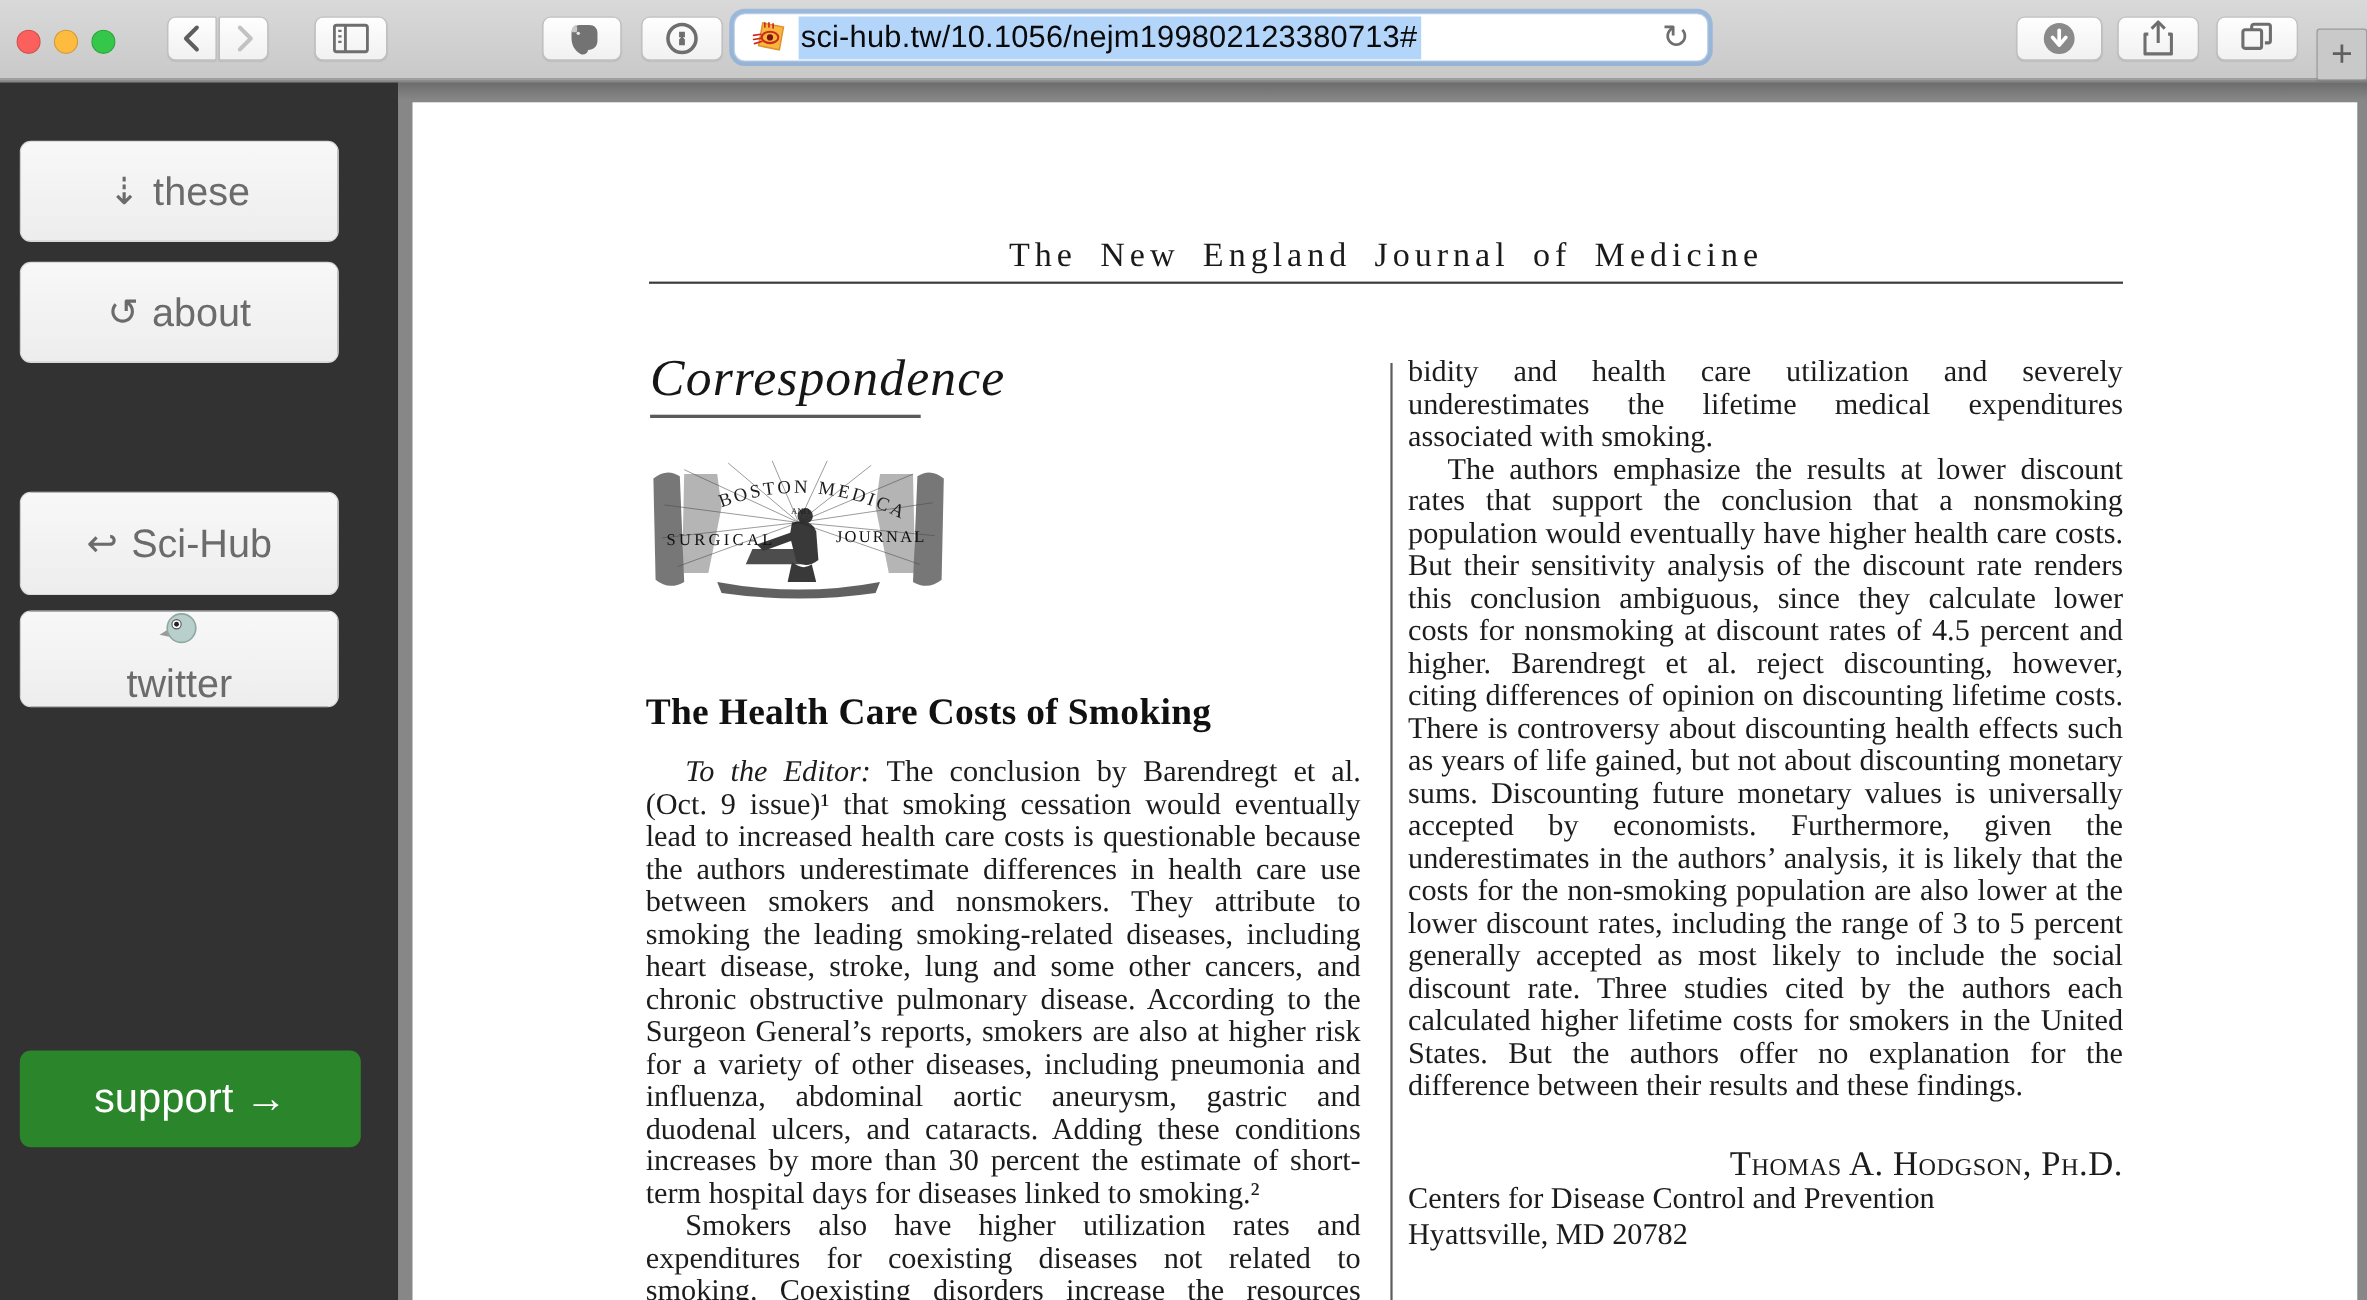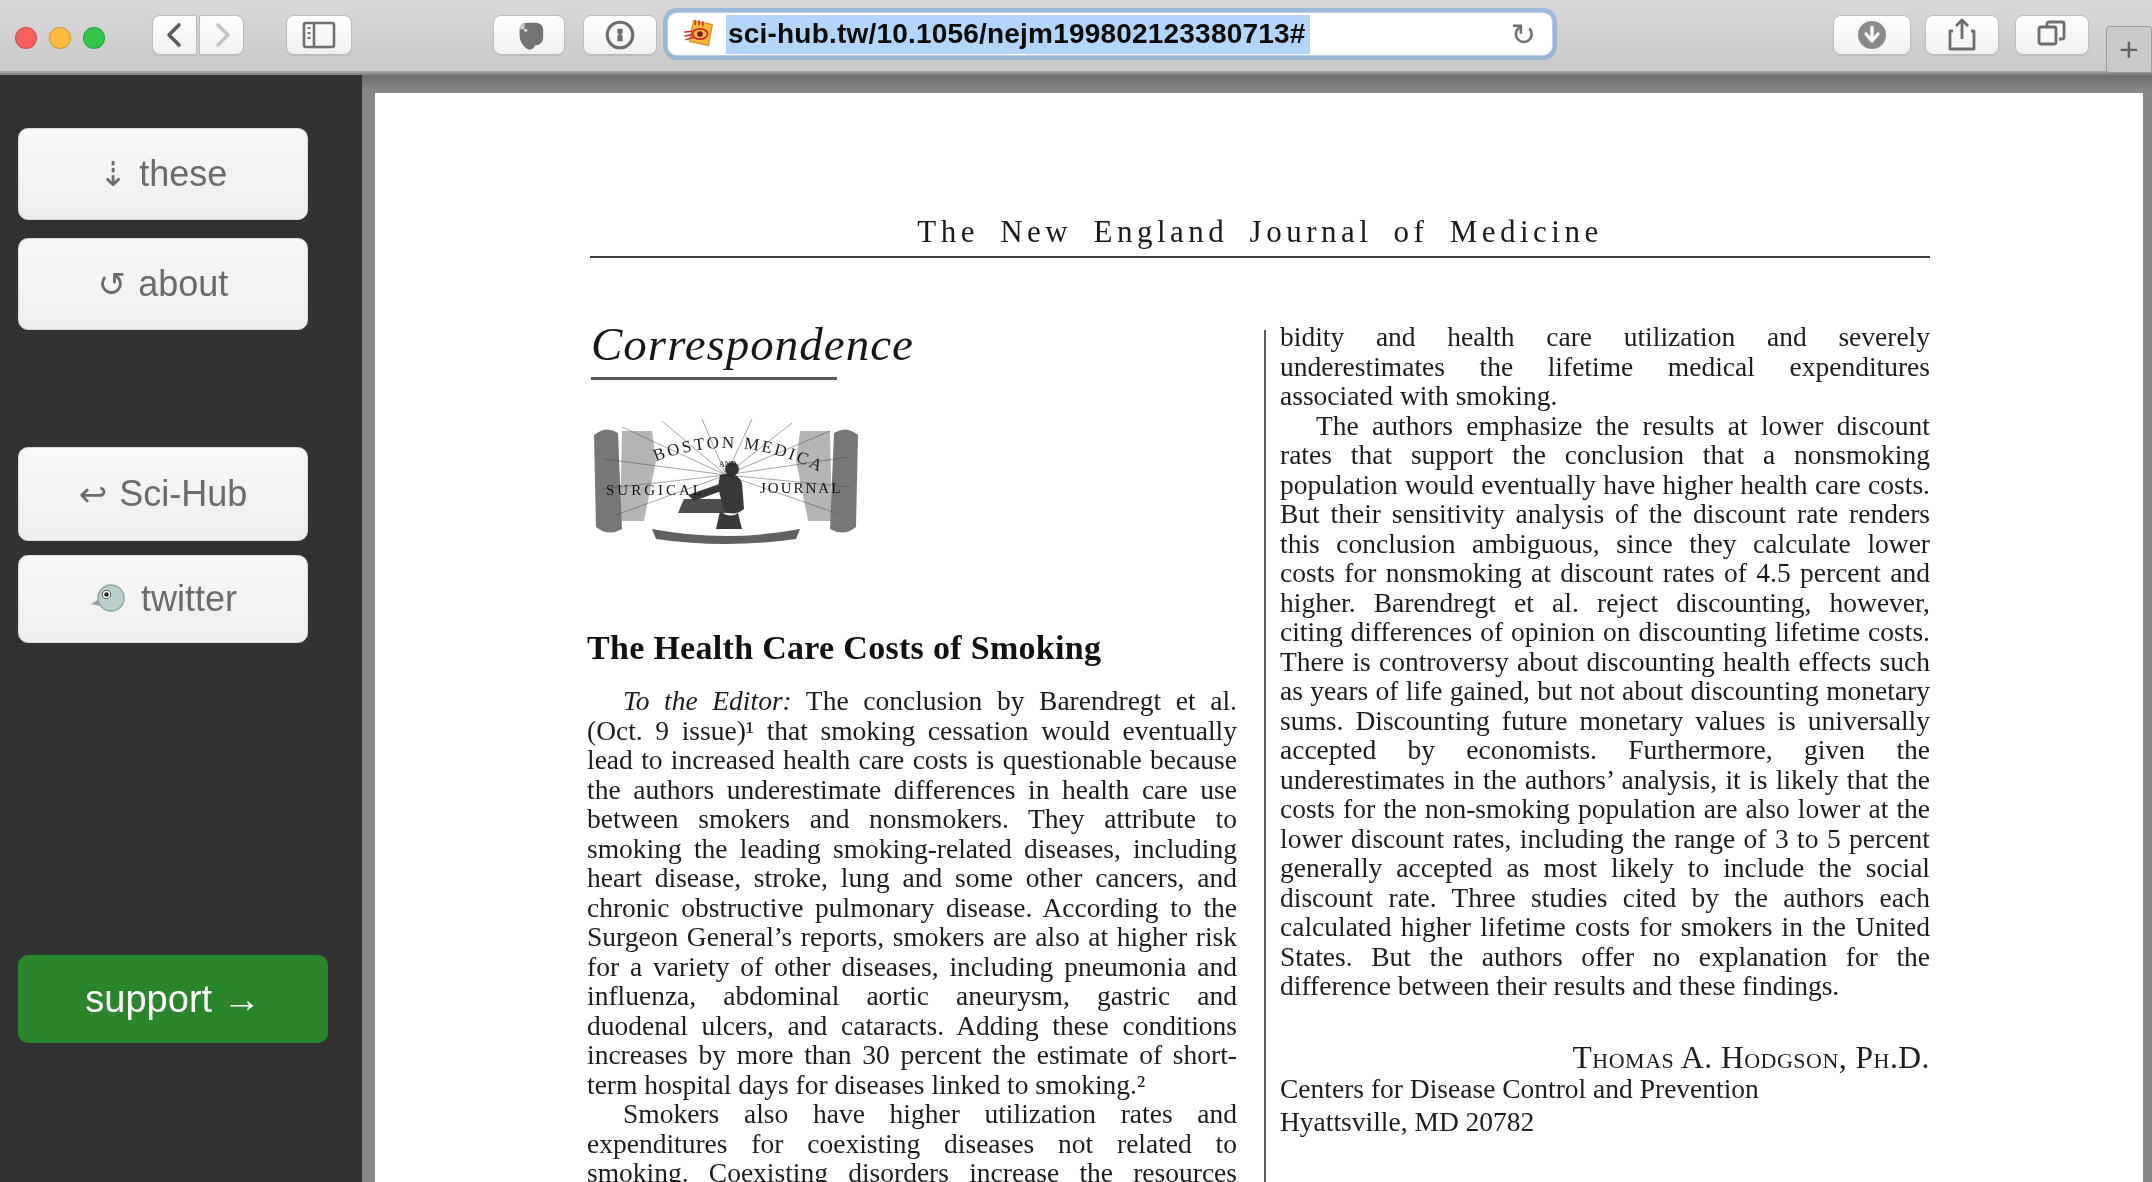--- a/index.html
+++ b/index.html
@@ -39,40 +39,40 @@
               font-size:34px; color:#5f5f5f; font-weight:400; }
 
   .urlbar {
     position:absolute; left:667px; top:12px; width:886px; height:44px;
     background:#ffffff; border:1px solid #b9cde6; border-radius:10px;
     box-shadow:0 0 0 4px rgba(106,160,223,.55);
     display:flex; align-items:center; padding:0 16px;
   }
   .favicon { width:32px; height:34px; margin-right:10px; flex:0 0 auto; }
   .urltext {
-    font-size:28px; font-weight:bold; color:#0a0a0a; letter-spacing:.2px;
+    font-size:28px; font-weight:normal; color:#0a0a0a; letter-spacing:.2px;
     background:#b4d5fa; padding:3px 4px 4px 2px; white-space:nowrap;
   }
   .url-reload { margin-left:auto; font-family:"DejaVu Sans",sans-serif;
                 font-size:30px; color:#6f6f6f; }
 
   
   .sidebar { position:absolute; left:0; top:75px; width:362px; height:1107px; background:#323232; }
   .sbtn {
     position:absolute; left:18px; width:290px; border-radius:10px;
     background:linear-gradient(#f8f8f8,#ededed);
     border:1px solid #d9d9d9;
     color:#6b6b6b; font-size:36px;
     display:flex; align-items:center; justify-content:center; gap:12px;
   }
   .sbtn .ico { font-family:"DejaVu Sans",sans-serif; font-size:34px; color:#6b6b6b; }
   .s-save   { top:53px;  height:92px; }
   .s-reload { top:163px; height:92px; }
   .s-scihub { top:372px; height:94px; }
-  .s-twit   { top:480px; height:88px; }
+  .s-twit   { top:480px; height:88px;flex-direction:column; }
   .s-support{
     top:880px; height:88px; width:310px; border:none; border-radius:10px;
     background:#2b862b; color:#ffffff; font-size:38px;
     display:flex; align-items:center; justify-content:center; gap:14px;
   }
   .bird { width:40px; height:34px; }
 
   
   .pdf-area { position:absolute; left:362px; top:75px; width:1790px; height:1107px; background:#878787;padding-left:16px; }
   .pdf-area::before { content:""; position:absolute; left:0; top:0; right:0; height:16px;

